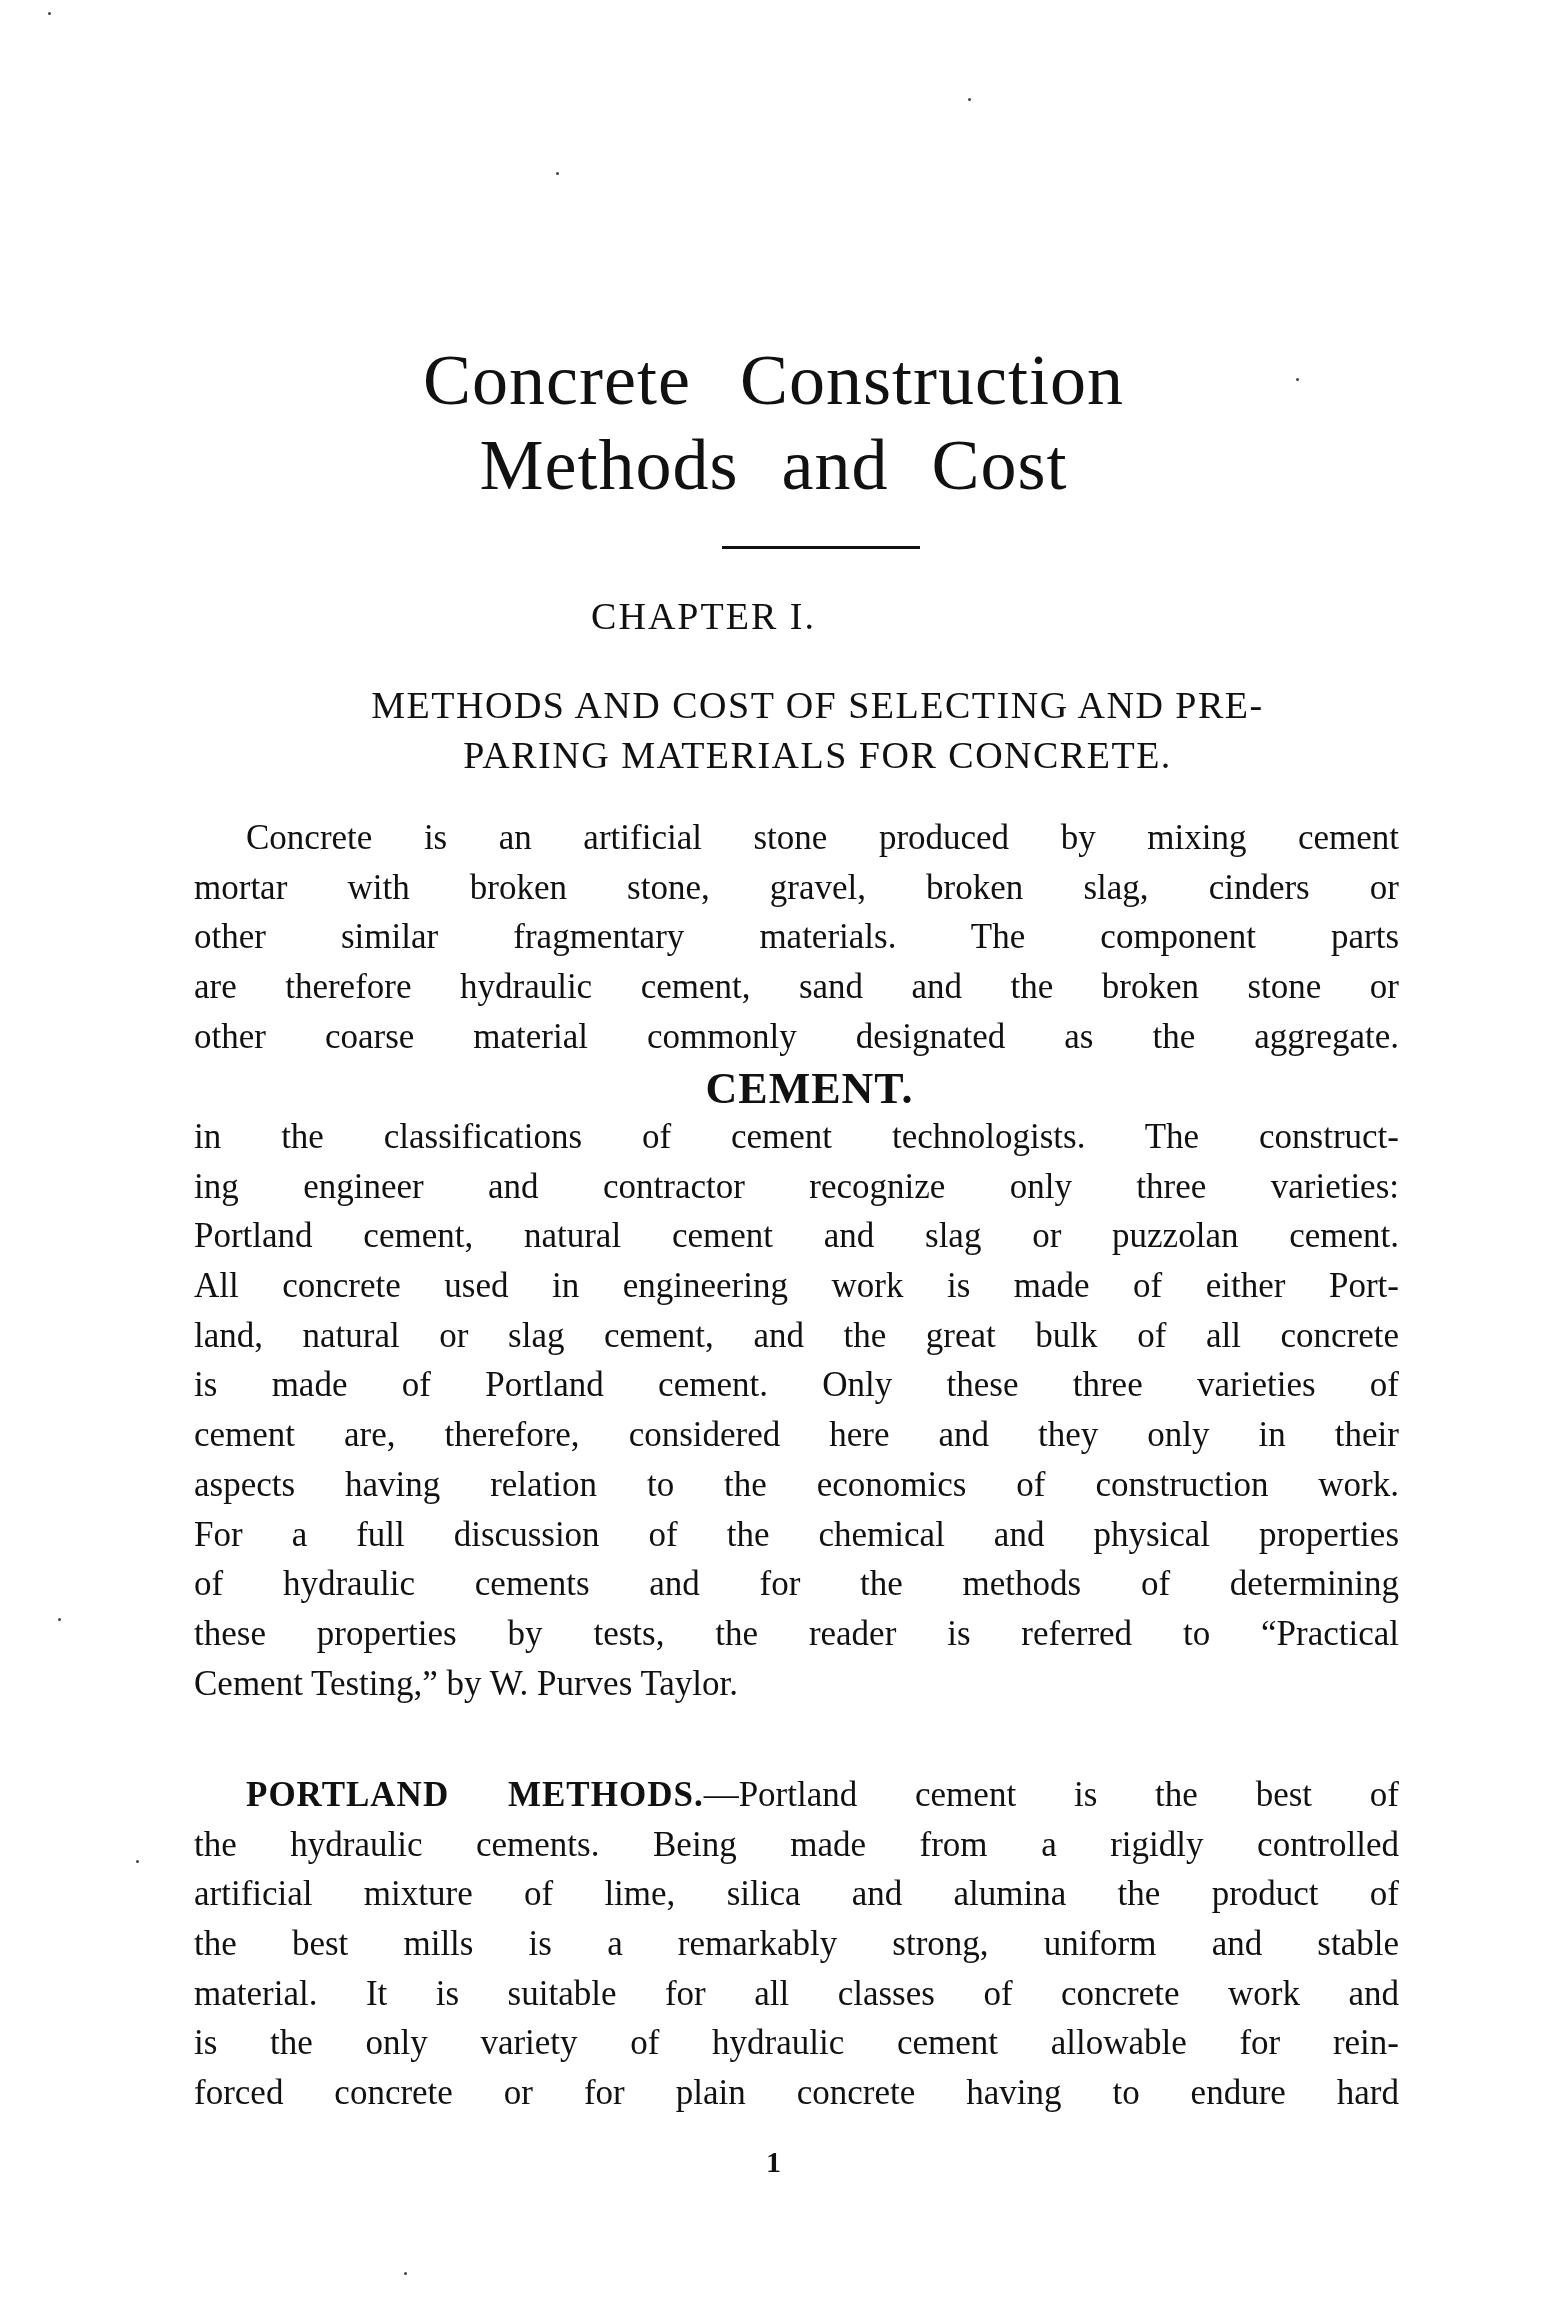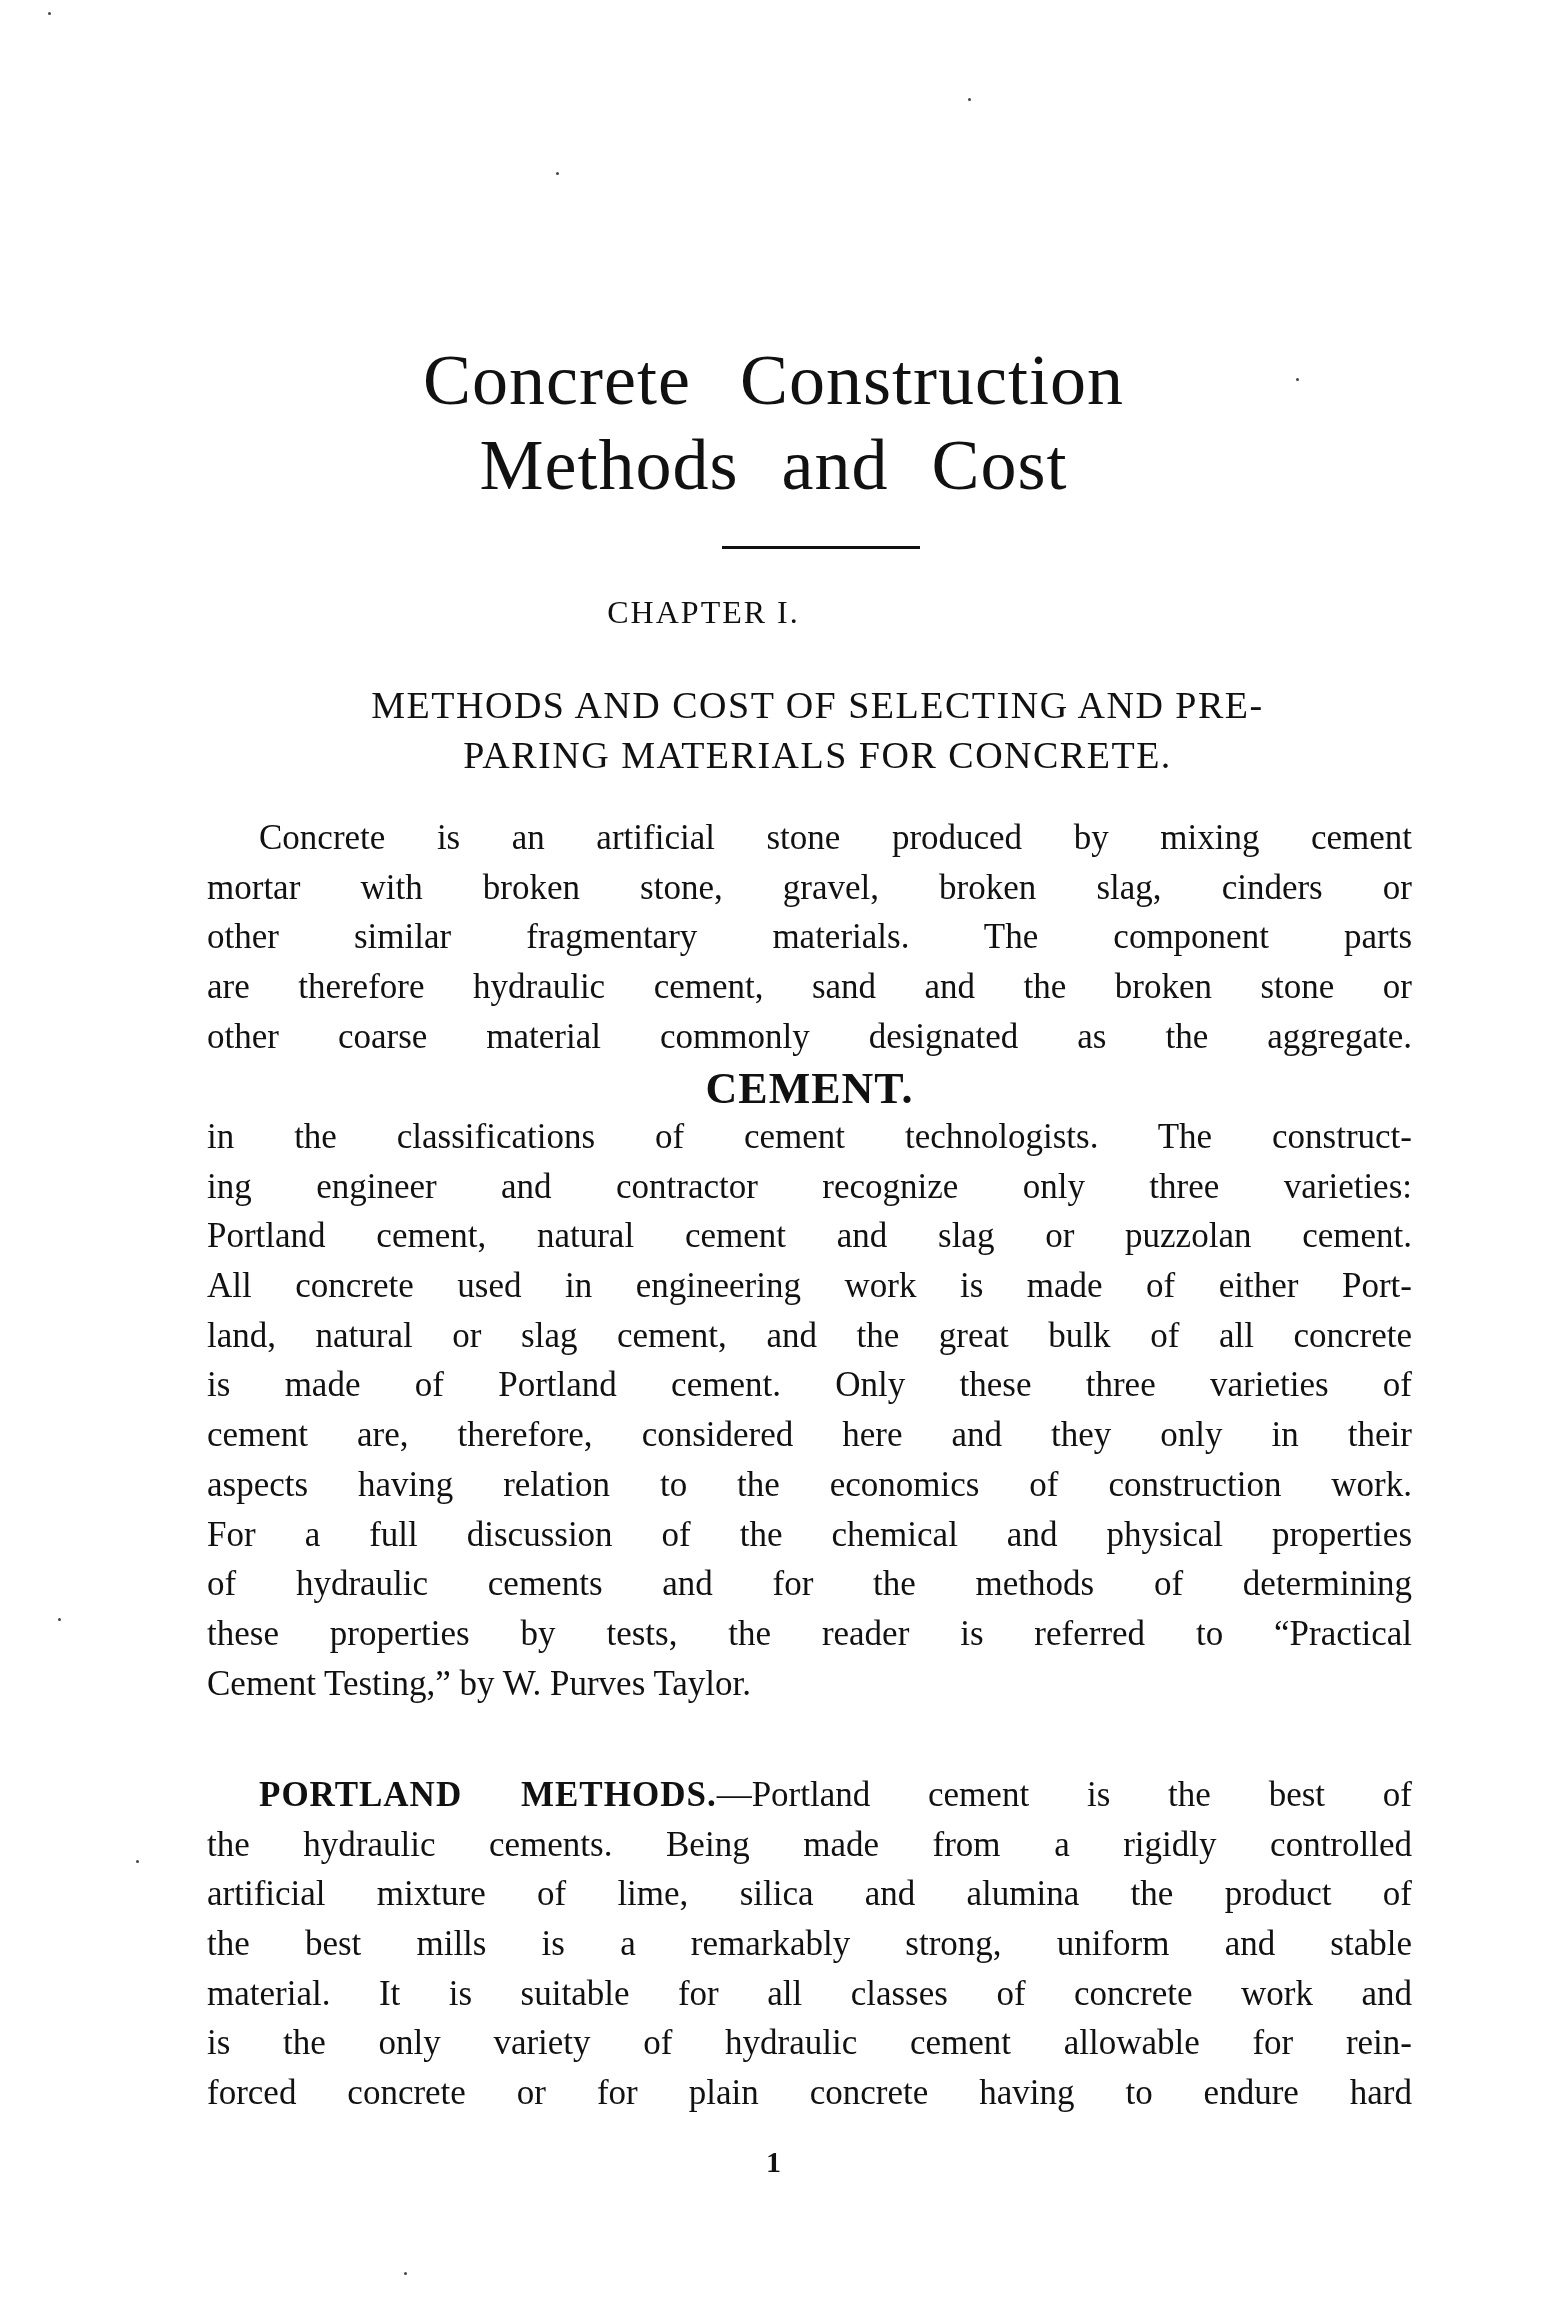--- a/index.html
+++ b/index.html
@@ -12,28 +12,28 @@
     position: absolute; left: 0; width: 1547px; text-align: center;
     font-size: 72px; line-height: 80px; letter-spacing: 1px; margin: 0; font-weight: normal;
   }
   .title .l1 { position: absolute; top: 340px; left: 0; width: 100%; word-spacing: 30px; text-align: center; }
   .title .l2 { position: absolute; top: 425px; left: 0; width: 100%; word-spacing: 24px; }
   .rule {
     position: absolute; top: 546px; left: 722px; width: 198px; height: 3px; background: #111;
   }
   .chapter {
     position: absolute; top: 594px; left: 0; width: 1407px; text-align: center;
-    font-size: 32px; letter-spacing: 2px; margin: 0; font-weight: normal;
+    font-size: 38px; letter-spacing: 2px; margin: 0; font-weight: normal;
   }
   .section-title {
     position: absolute; left: 207px; width: 1205px; text-align: center;
     font-size: 38px; letter-spacing: 1.5px; line-height: 50px; margin: 8px; font-weight: normal;
   }
   .text-block {
-    position: absolute; left: 207px; width: 1205px;
+    position: absolute; left: 194px; width: 1205px;
     font-size: 35px; line-height: 49.7px;
   }
   .line {
     display: block; white-space: nowrap; text-align: justify; text-align-last: justify;
     height: 49.7px; overflow: visible;
   }
   .line.last { text-align-last: left; }
   .line.indent { padding-left: 52px; }
   .heading-center {
     position: absolute; left: 207px; width: 1205px; text-align: center;

